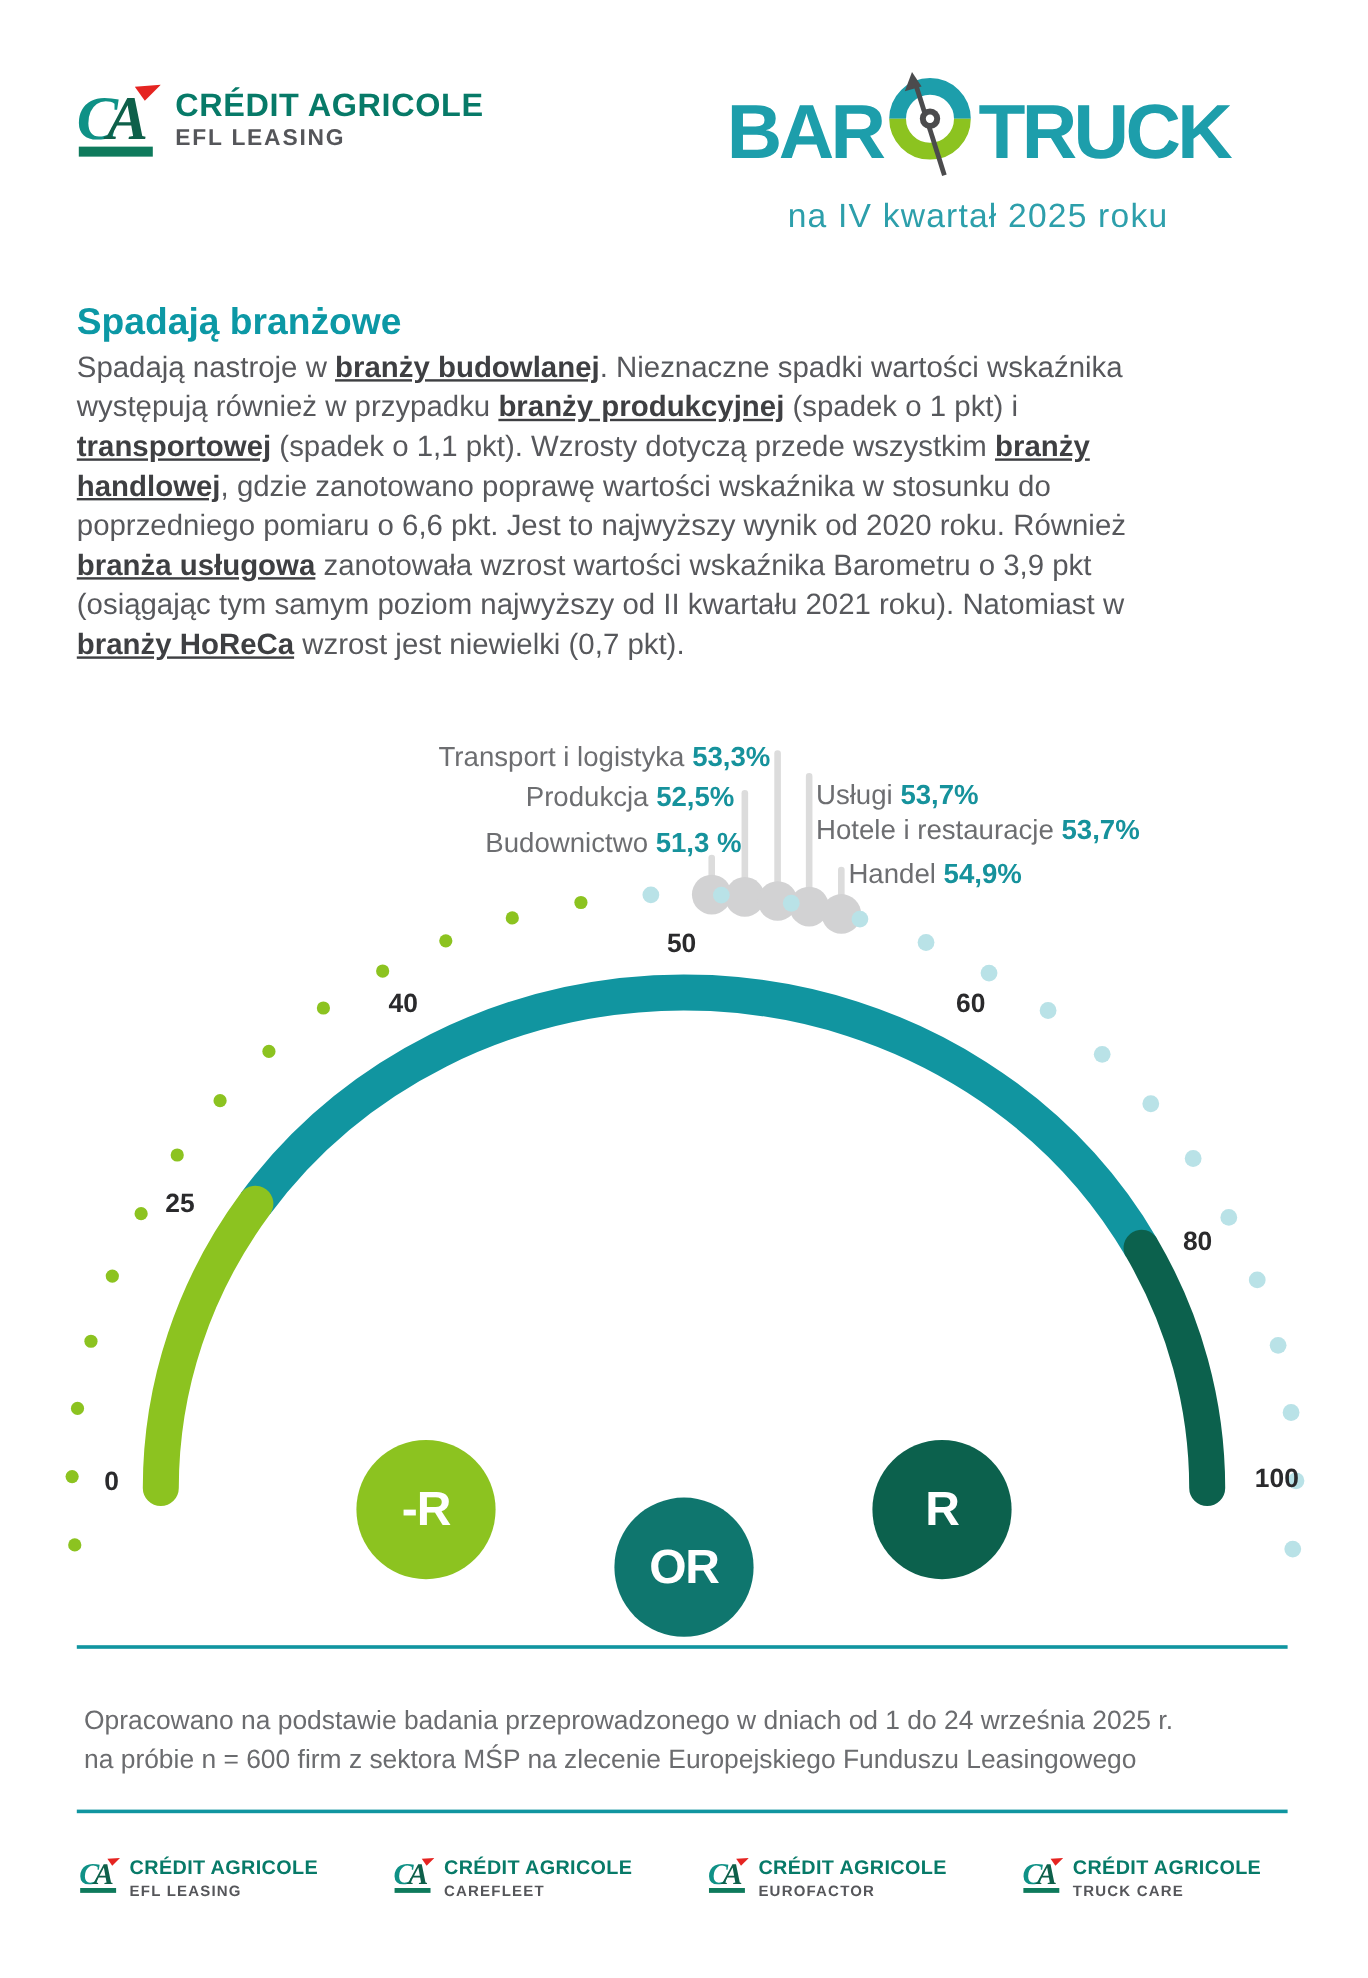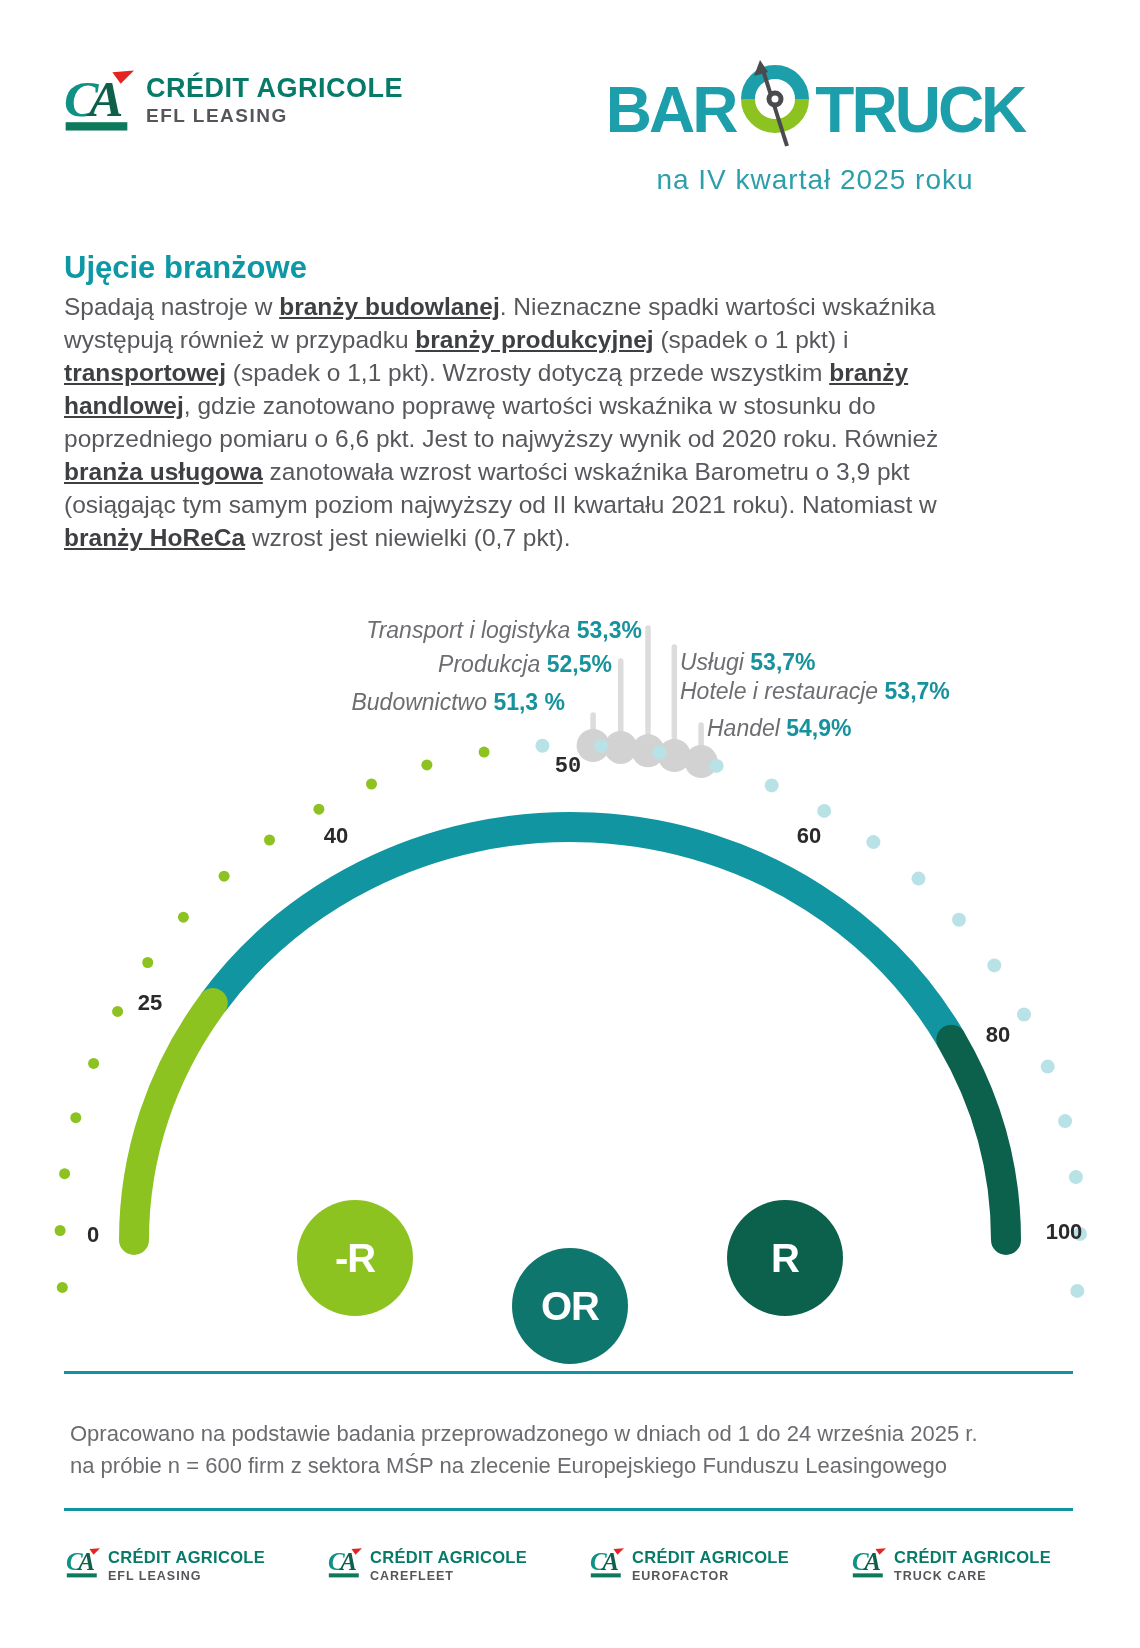--- a/index.html
+++ b/index.html
@@ -18,21 +18,21 @@
   .barometr-sub{font-size:28px;color:#2d9fab;letter-spacing:1px;margin-top:2px;}
 
   
   .section-heading{position:absolute;left:64px;top:250px;font-size:31px;font-weight:bold;color:#0c98a5;}
   .intro{position:absolute;left:64px;top:290px;width:908px;font-size:24.5px;line-height:33px;color:#57585c;}
   .intro strong{color:#3e3f42;font-weight:bold;text-decoration:underline;}
 
   
   .gauge-svg{position:absolute;left:0;top:0;}
   .ind-label{position:absolute;font-size:23px;white-space:nowrap;line-height:26px;}
-  .ind-name{color:#6d6e71;font-style:italic;}
+  .ind-name{color:#6d6e71;}
   .ind-val{color:#16929c;font-weight:bold;}
   .scale-label{position:absolute;transform:translate(-50%,-50%);font-size:22px;font-weight:bold;color:#2a2a2c;}
 
   .badge{position:absolute;width:116px;height:116px;border-radius:50%;display:flex;align-items:center;justify-content:center;
          color:#ffffff;font-size:40px;font-weight:bold;letter-spacing:-1px;}
 
   
   .divider{position:absolute;left:64px;width:1009px;height:3px;background:#1095a0;}
   .footnote{position:absolute;left:70px;top:1418px;font-size:22px;line-height:32px;color:#6b6c6f;}
   .footer-logo{position:absolute;top:1548px;display:flex;align-items:flex-start;gap:8px;}
@@ -67,21 +67,21 @@
     <line x1="50" y1="88" x2="26" y2="12" stroke="#4b4b4d" stroke-width="4"></line>
     <polygon points="23,2 17,18 31,14" fill="#4b4b4d"></polygon>
     <circle cx="38" cy="41" r="8.5" fill="#4b4b4d"></circle>
     <circle cx="38" cy="41" r="3.5" fill="#ffffff"></circle>
   </svg></span>
       <span>TRUCK</span>
     </div>
     <div class="barometr-sub">na IV kwartał 2025 roku</div>
   </div>
 
-  <div class="section-heading">Ujęcie branżowe</div>
+  <div class="section-heading">Spadają branżowe</div>
   <div class="intro"><span>Spadają nastroje w </span><strong>branży budowlanej</strong><span>. Nieznaczne spadki wartości wskaźnika występują również w przypadku </span><strong>branży produkcyjnej</strong><span> (spadek o 1 pkt) i </span><strong>transportowej</strong><span> (spadek o 1,1 pkt). Wzrosty dotyczą przede wszystkim </span><strong>branży handlowej</strong><span>, gdzie zanotowano poprawę wartości wskaźnika w stosunku do poprzedniego pomiaru o 6,6 pkt. Jest to najwyższy wynik od 2020 roku. Również </span><strong>branża usługowa</strong><span> zanotowała wzrost wartości wskaźnika Barometru o 3,9 pkt (osiągając tym samym poziom najwyższy od II kwartału 2021 roku). Natomiast w </span><strong>branży HoReCa</strong><span> wzrost jest niewielki (0,7 pkt).</span></div>
 
   <svg class="gauge-svg" id="gauge" width="1140" height="1648" viewBox="0 0 1140 1648">
       <line x1="593.1" y1="715" x2="593.1" y2="745.5" stroke="#dcdcdc" stroke-width="5.5" stroke-linecap="round"></line>
       <line x1="620.7" y1="661" x2="620.7" y2="747.4" stroke="#dcdcdc" stroke-width="5.5" stroke-linecap="round"></line>
       <line x1="648.0" y1="628" x2="648.0" y2="750.8" stroke="#dcdcdc" stroke-width="5.5" stroke-linecap="round"></line>
       <line x1="674.3" y1="647" x2="674.3" y2="755.5" stroke="#dcdcdc" stroke-width="5.5" stroke-linecap="round"></line>
       <line x1="701.1" y1="725" x2="701.1" y2="761.6" stroke="#dcdcdc" stroke-width="5.5" stroke-linecap="round"></line>
       <circle cx="593.1" cy="745.5" r="16.5" fill="#d2d2d3"></circle>
       <circle cx="620.7" cy="747.4" r="16.5" fill="#d2d2d3"></circle>
@@ -119,28 +119,28 @@
       <circle cx="1080.0" cy="1234.0" r="7" fill="#b9e2e7"></circle>
       <circle cx="1077.3" cy="1290.9" r="7" fill="#b9e2e7"></circle>
       <path d="M 212.8 1003.1 A 436 413 0 0 1 951.3 1039.8" fill="none" stroke="#1195a0" stroke-width="30"></path>
       <path d="M 134.0 1240.0 A 436 413 0 0 1 212.8 1003.1" fill="none" stroke="#8cc320" stroke-width="30" stroke-linecap="round"></path>
       <path d="M 951.3 1039.8 A 436 413 0 0 1 1006.0 1240.0" fill="none" stroke="#0c614d" stroke-width="30" stroke-linecap="round"></path>
     </svg>
 
   <div id="overlay">
       <div class="ind-label" style="right: 498px; top: 617px;"><span class="ind-name">Transport i logistyka </span><span class="ind-val">53,3%</span></div>
       <div class="ind-label" style="right: 528px; top: 651px;"><span class="ind-name">Produkcja </span><span class="ind-val">52,5%</span></div>
-      <div class="ind-label" style="right: 575px; top: 689px;"><span class="ind-name">Budownictwo </span><span class="ind-val">51,3 %</span></div>
+      <div class="ind-label" style="right: 522px; top: 689px;"><span class="ind-name">Budownictwo </span><span class="ind-val">51,3 %</span></div>
       <div class="ind-label" style="left: 680px; top: 649px;"><span class="ind-name">Usługi </span><span class="ind-val">53,7%</span></div>
       <div class="ind-label" style="left: 680px; top: 678px;"><span class="ind-name">Hotele i restauracje </span><span class="ind-val">53,7%</span></div>
       <div class="ind-label" style="left: 707px; top: 715px;"><span class="ind-name">Handel </span><span class="ind-val">54,9%</span></div>
       <div class="scale-label" style="left: 93px; top: 1235px;">0</div>
       <div class="scale-label" style="left: 150px; top: 1003px;">25</div>
       <div class="scale-label" style="left: 336px; top: 836px;">40</div>
-      <div class="scale-label" style="left: 568px; top: 766px; font-family: Liberation Mono, monospace;">50</div>
+      <div class="scale-label" style="left: 568px; top: 786px;">50</div>
       <div class="scale-label" style="left: 809px; top: 836px;">60</div>
       <div class="scale-label" style="left: 998px; top: 1035px;">80</div>
       <div class="scale-label" style="left: 1064px; top: 1232px;">100</div>
       <div class="badge" style="left: 297px; top: 1200px; background: rgb(140, 195, 32);">-R</div>
       <div class="badge" style="left: 512px; top: 1248px; background: #0f766e;">OR</div>
       <div class="badge" style="left: 727px; top: 1200px; background: rgb(12, 97, 77);">R</div>
       <div class="footer-logo" style="left: 66px;">
         <svg width="34" height="31.28" viewBox="0 0 42 38">
     <text x="0" y="27" font-size="31" font-style="italic" font-weight="bold" fill="#0f9186" font-family="Liberation Serif, serif">C</text>
     <text x="15" y="27" font-size="31" font-style="italic" font-weight="bold" fill="#0e604a" font-family="Liberation Serif, serif">A</text>

